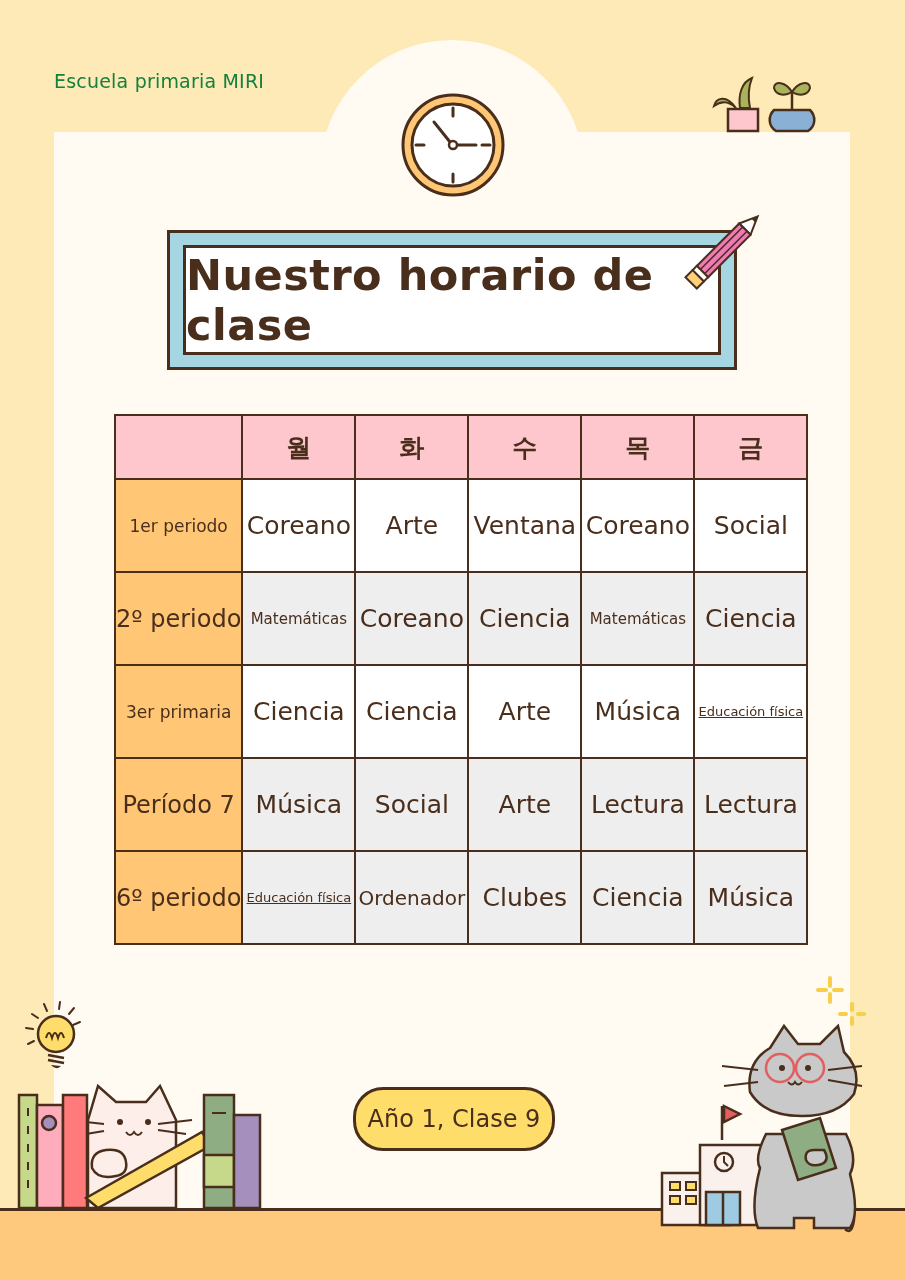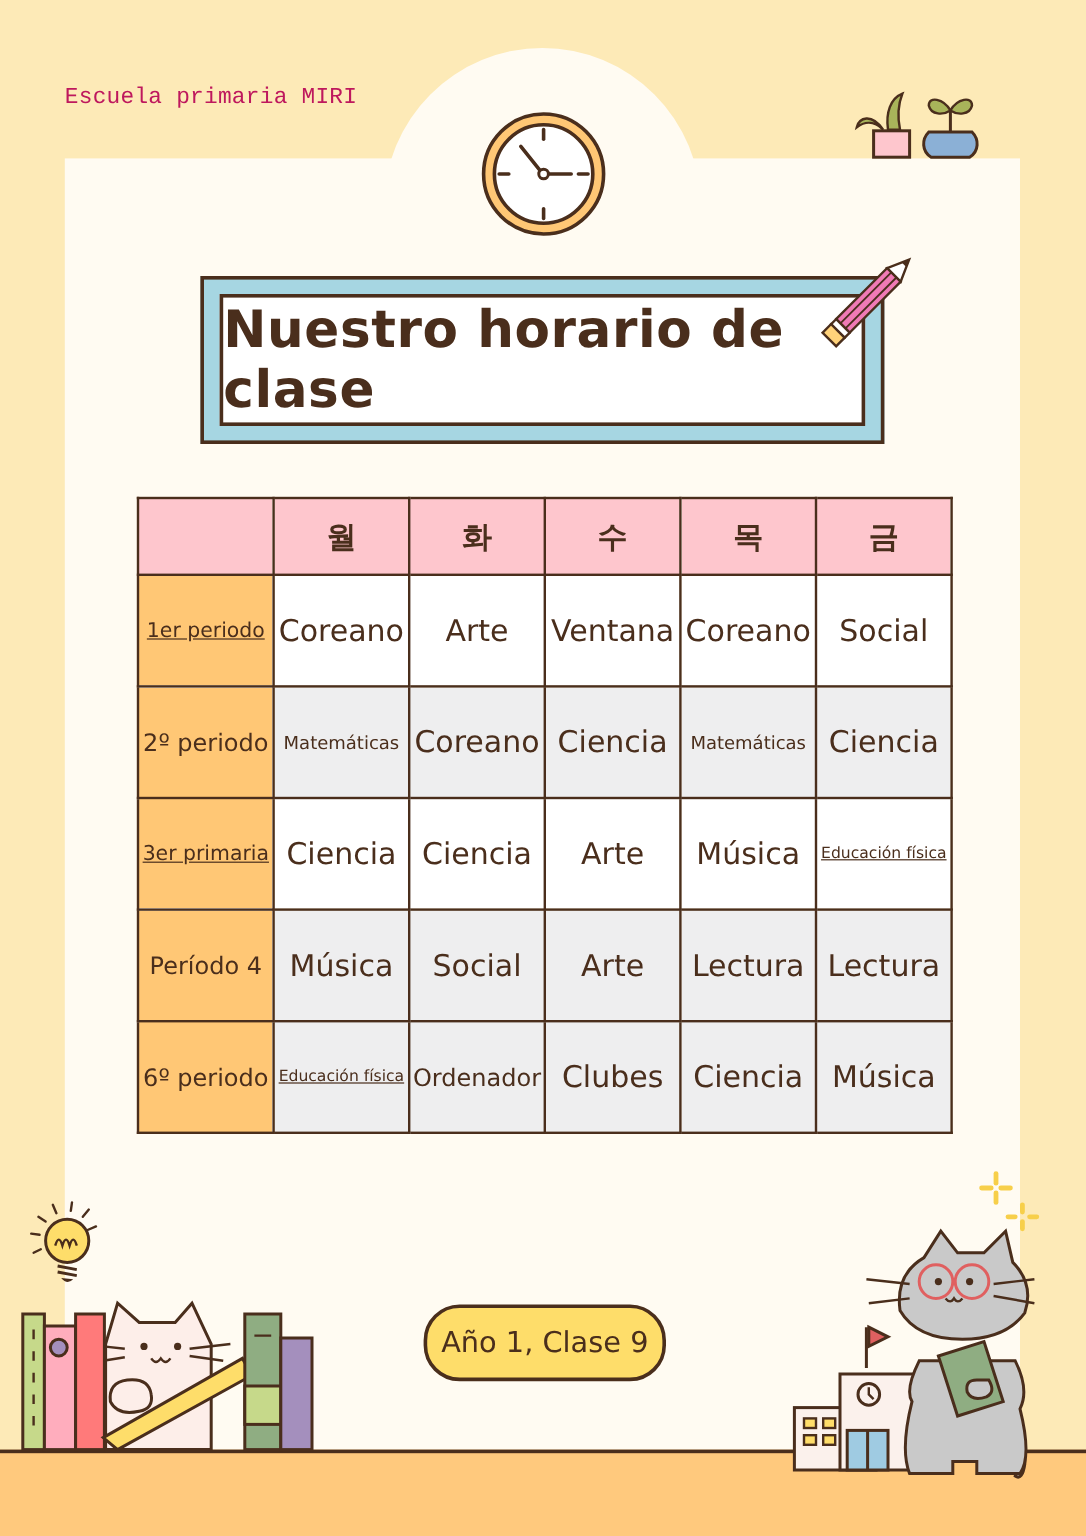--- a/index.html
+++ b/index.html
@@ -1,33 +1,33 @@
 <!DOCTYPE html>
 <html><head>
 <meta charset="utf-8">
 <style>
   html,body{margin:0;padding:0;}
   body{width:905px;height:1280px;position:relative;overflow:hidden;background:#fdeab7;font-family:"DejaVu Sans","Liberation Sans",sans-serif;color:#4a2e1c;}
-  .school{position:absolute;left:54px;top:70px;font-size:19px;color:#be185d;letter-spacing:0.2px;font-family:Liberation Mono, monospace;}
+  .school{position:absolute;left:54px;top:70px;font-size:19px;color:#15803d;letter-spacing:0.2px;}
   .panel{position:absolute;left:54px;top:132px;width:796px;height:1100px;background:#fffbf2;}
   .arch{position:absolute;left:320px;top:40px;width:264px;height:200px;border-radius:132px 132px 0 0;background:#fffbf2;}
   .floor{position:absolute;left:0;top:1208px;width:905px;height:72px;background:#ffc97d;border-top:3px solid #4a2e1c;}
   .clock{position:absolute;left:400px;top:92px;}
   .plants{position:absolute;left:712px;top:76px;}
   .title-frame{position:absolute;left:167px;top:230px;width:564px;height:134px;background:#a6d6e2;border:3px solid #4a2e1c;}
   .title-inner{position:absolute;left:13px;top:12px;right:13px;bottom:12px;background:#fff;border:3px solid #4a2e1c;display:flex;align-items:center;justify-content:center;}
   .title-inner span{font-size:43px;font-weight:bold;color:#4a2e1c;letter-spacing:0.5px;}
   .pencil{position:absolute;left:672px;top:210px;}
   table.tt{position:absolute;left:114px;top:414px;border-collapse:collapse;table-layout:fixed;}
   table.tt td,table.tt th{border:2.5px solid #4a2e1c;padding:0;text-align:center;vertical-align:middle;color:#4a2e1c;font-weight:normal;overflow:hidden;white-space:nowrap;}
   table.tt col{width:113px;}
   tr.head th{height:62px;background:#fec6cd;font-size:25px;font-weight:bold;}
   tr.body td{height:91px;font-size:25px;}
-  tr.body td.per{background:#ffc775;font-size:20px;}
-  tr.body td.per.sm{font-size:17px;text-decoration:underline;}
+  tr.body td.per{background:#ffc775;font-size:24px;}
+  tr.body td.per.sm{font-size:17px;}
   tr.odd td.subj{background:#ffffff;}
   tr.even td.subj{background:#eeeeef;}
   td.subj.small{font-size:15px !important;text-align:center;}
   td.subj.xsmall{font-size:13px !important;text-decoration:underline;}
   td.subj.mid{font-size:20px !important;}
   .badge{position:absolute;left:353px;top:1087px;width:196px;height:58px;border-radius:30px;background:#fedd6a;border:3px solid #4a2e1c;display:flex;align-items:center;justify-content:center;font-size:24px;color:#4a2e1c;}
   .deco{position:absolute;}
 </style>
 </head>
 <body>
@@ -118,21 +118,21 @@
   </tr>
   <tr class="body odd">
     <td class="per sm">3er primaria</td>
     <td class="subj">Ciencia</td>
     <td class="subj">Ciencia</td>
     <td class="subj">Arte</td>
     <td class="subj">Música</td>
     <td class="subj xsmall">Educación física</td>
   </tr>
   <tr class="body even">
-    <td class="per">Período 4</td>
+    <td class="per">Período 7</td>
     <td class="subj">Música</td>
     <td class="subj">Social</td>
     <td class="subj">Arte</td>
     <td class="subj">Lectura</td>
     <td class="subj">Lectura</td>
   </tr>
   <tr class="body even">
     <td class="per">6º periodo</td>
     <td class="subj xsmall">Educación física</td>
     <td class="subj mid">Ordenador</td>

